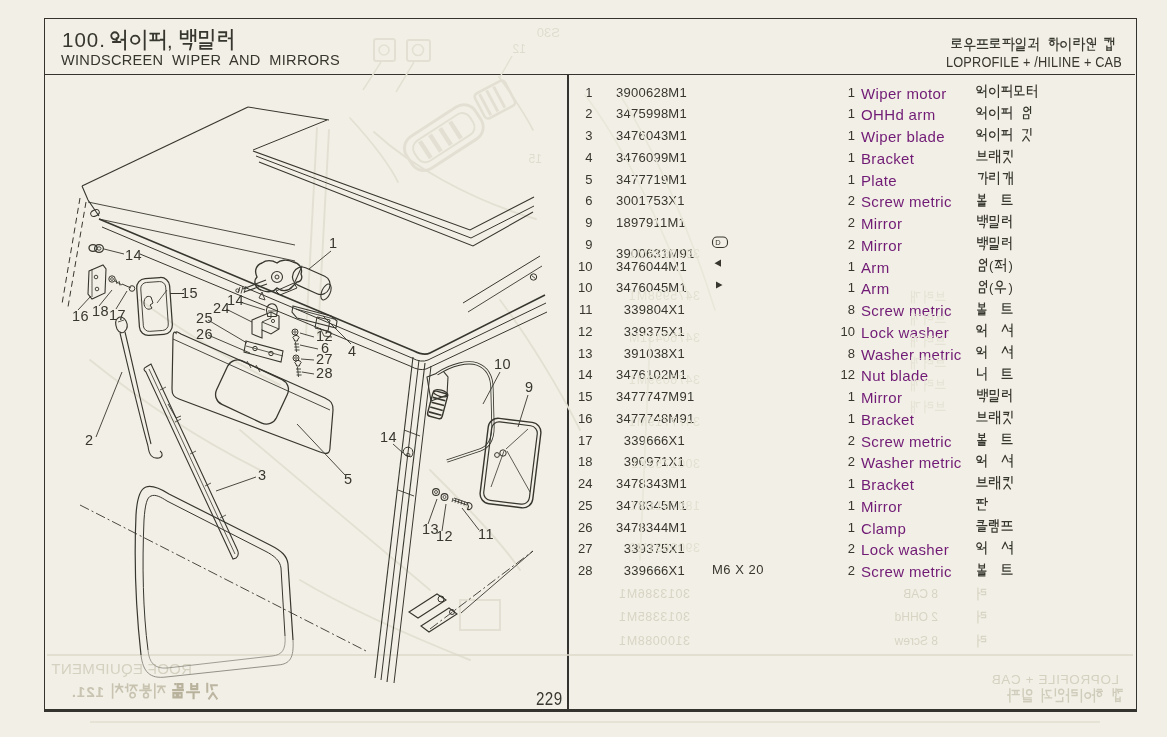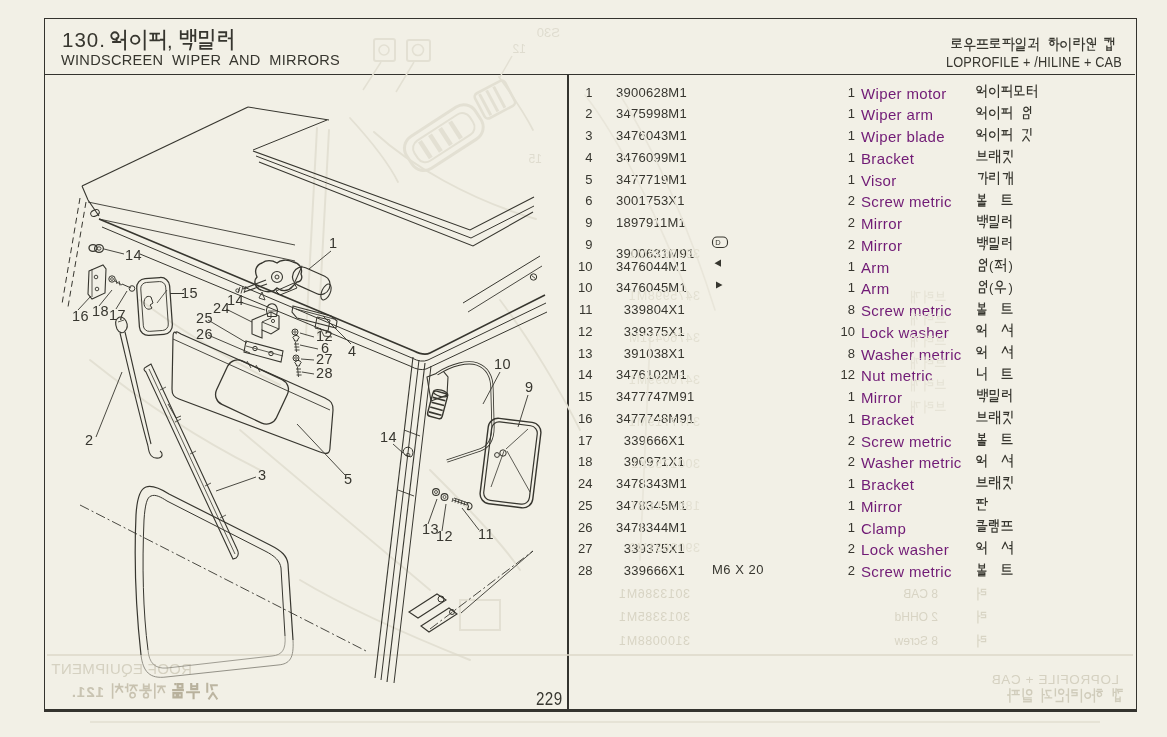--- a/index.html
+++ b/index.html
@@ -13,44 +13,44 @@
 .it{position:absolute;width:0;font-size:13px;color:#37362f;white-space:pre}
 .it{left:592.5px;transform:translateX(-100%);text-align:right;width:auto}
 .pn{position:absolute;left:616px;font-size:13px;letter-spacing:0.25px;color:#37362f;white-space:pre}
 .qt{position:absolute;left:855px;transform:translateX(-100%);font-size:13px;color:#37362f;white-space:pre}
 .ds{position:absolute;left:861px;font-size:15px;letter-spacing:0.35px;color:#701a75;white-space:pre}
 </style></head>
 <body>
 <div id="frame"></div>
 <div id="hline"></div>
 <div id="vline"></div>
-<div id="t1">130.</div>
+<div id="t1">100.</div>
 <div id="t2">WINDSCREEN&nbsp; WIPER&nbsp; AND&nbsp; MIRRORS</div>
 <div id="h2">LOPROFILE&nbsp;+&nbsp;/HILINE&nbsp;+&nbsp;CAB</div>
 <div id="pg">229</div>
 <div class="it" style="top:84.5px">1</div>
 <div class="pn" style="top:84.5px">3900628M1</div>
 <div class="qt" style="top:84.5px">1</div>
 <div class="ds" style="top:84.5px">Wiper motor</div>
 <div class="it" style="top:106.2px">2</div>
 <div class="pn" style="top:106.2px">3475998M1</div>
 <div class="qt" style="top:106.2px">1</div>
-<div class="ds" style="top:106.2px">Wiper arm</div>
+<div class="ds" style="top:106.2px">OHHd arm</div>
 <div class="it" style="top:128.0px">3</div>
 <div class="pn" style="top:128.0px">3476043M1</div>
 <div class="qt" style="top:128.0px">1</div>
 <div class="ds" style="top:128.0px">Wiper blade</div>
 <div class="it" style="top:149.8px">4</div>
 <div class="pn" style="top:149.8px">3476099M1</div>
 <div class="qt" style="top:149.8px">1</div>
 <div class="ds" style="top:149.8px">Bracket</div>
 <div class="it" style="top:171.5px">5</div>
 <div class="pn" style="top:171.5px">3477719M1</div>
 <div class="qt" style="top:171.5px">1</div>
-<div class="ds" style="top:171.5px">Visor</div>
+<div class="ds" style="top:171.5px">Plate</div>
 <div class="it" style="top:193.2px">6</div>
 <div class="pn" style="top:193.2px">3001753X1</div>
 <div class="qt" style="top:193.2px">2</div>
 <div class="ds" style="top:193.2px">Screw metric</div>
 <div class="it" style="top:215.0px">9</div>
 <div class="pn" style="top:215.0px">1897911M1</div>
 <div class="qt" style="top:215.0px">2</div>
 <div class="ds" style="top:215.0px">Mirror</div>
 <div class="it" style="top:236.8px">9</div>
 <div class="pn" style="top:246px">3900631M91</div>
@@ -72,21 +72,21 @@
 <div class="pn" style="top:323.8px">&nbsp;&nbsp;339375X1</div>
 <div class="qt" style="top:323.8px">10</div>
 <div class="ds" style="top:323.8px">Lock washer</div>
 <div class="it" style="top:345.5px">13</div>
 <div class="pn" style="top:345.5px">&nbsp;&nbsp;391038X1</div>
 <div class="qt" style="top:345.5px">8</div>
 <div class="ds" style="top:345.5px">Washer metric</div>
 <div class="it" style="top:367.2px">14</div>
 <div class="pn" style="top:367.2px">3476102M1</div>
 <div class="qt" style="top:367.2px">12</div>
-<div class="ds" style="top:367.2px">Nut metric</div>
+<div class="ds" style="top:367.2px">Nut blade</div>
 <div class="it" style="top:389.0px">15</div>
 <div class="pn" style="top:389.0px">3477747M91</div>
 <div class="qt" style="top:389.0px">1</div>
 <div class="ds" style="top:389.0px">Mirror</div>
 <div class="it" style="top:410.8px">16</div>
 <div class="pn" style="top:410.8px">3477748M91</div>
 <div class="qt" style="top:410.8px">1</div>
 <div class="ds" style="top:410.8px">Bracket</div>
 <div class="it" style="top:432.5px">17</div>
 <div class="pn" style="top:432.5px">&nbsp;&nbsp;339666X1</div>

